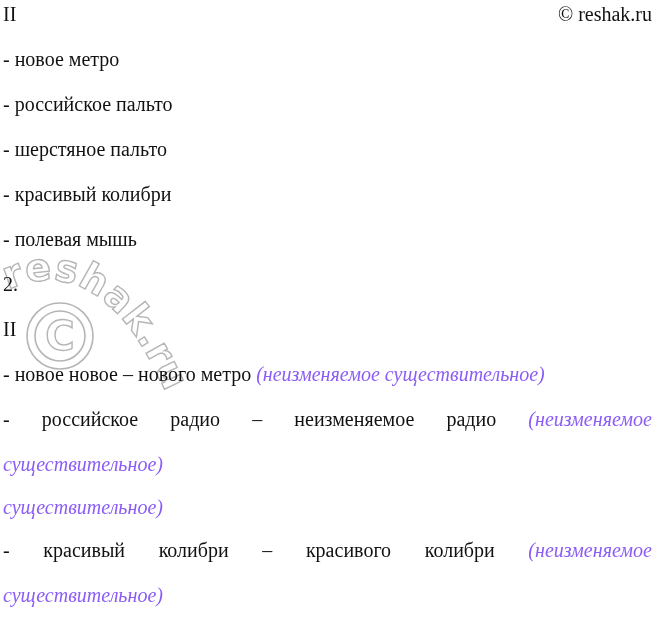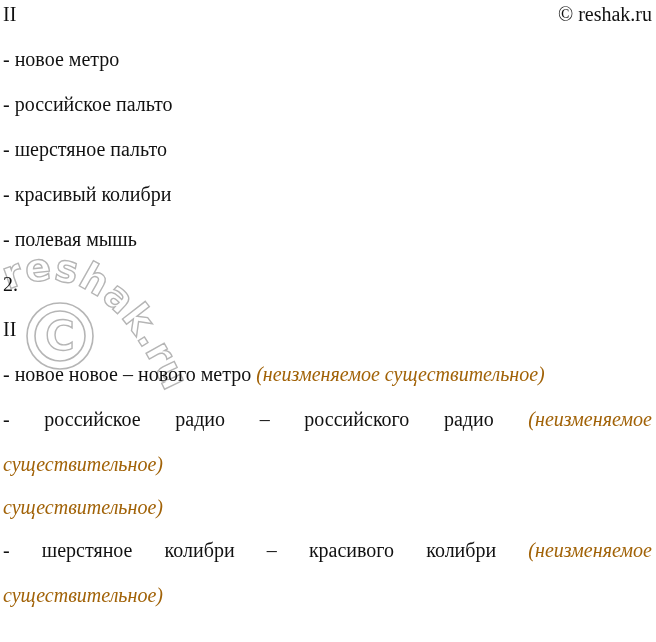--- a/index.html
+++ b/index.html
@@ -30,21 +30,21 @@
     margin-bottom: 17px;
   }
   .just {
     text-align: justify;
     text-align-last: justify;
   }
   .cont {
     margin-bottom: 15px;
   }
   .note {
-    color: #a16207;
+    color: #8b5cf6;
     font-style: italic;
     margin-top: 28px;
   }
   .watermark {
     position: absolute;
     left: 0;
     top: 248px;
     z-index: 0;
   }
   .watermark text {
@@ -82,32 +82,32 @@
 
   <div class="line">2.</div>
   <div class="line">II</div>
 
   <div class="line">
     <span>- новое новое – нового метро</span>
     <span class="note">(неизменяемое существительное)</span>
   </div>
 
   <div class="line just">
-    <span>- российское радио – российского радио</span>
+    <span>- российское радио – неизменяемое радио</span>
     <span class="note">(неизменяемое</span>
   </div>
   <div class="line cont">
     <span class="note">существительное)</span>
   </div>
 
   <div class="line cont">
     <span class="note">существительное)</span>
   </div>
 
   <div class="line just">
-    <span>- шерстяное колибри – красивого колибри</span>
+    <span>- красивый колибри – красивого колибри</span>
     <span class="note">(неизменяемое</span>
   </div>
   <div class="line cont">
     <span class="note">существительное)</span>
   </div>
 
 </div>
 
 </body></html>

